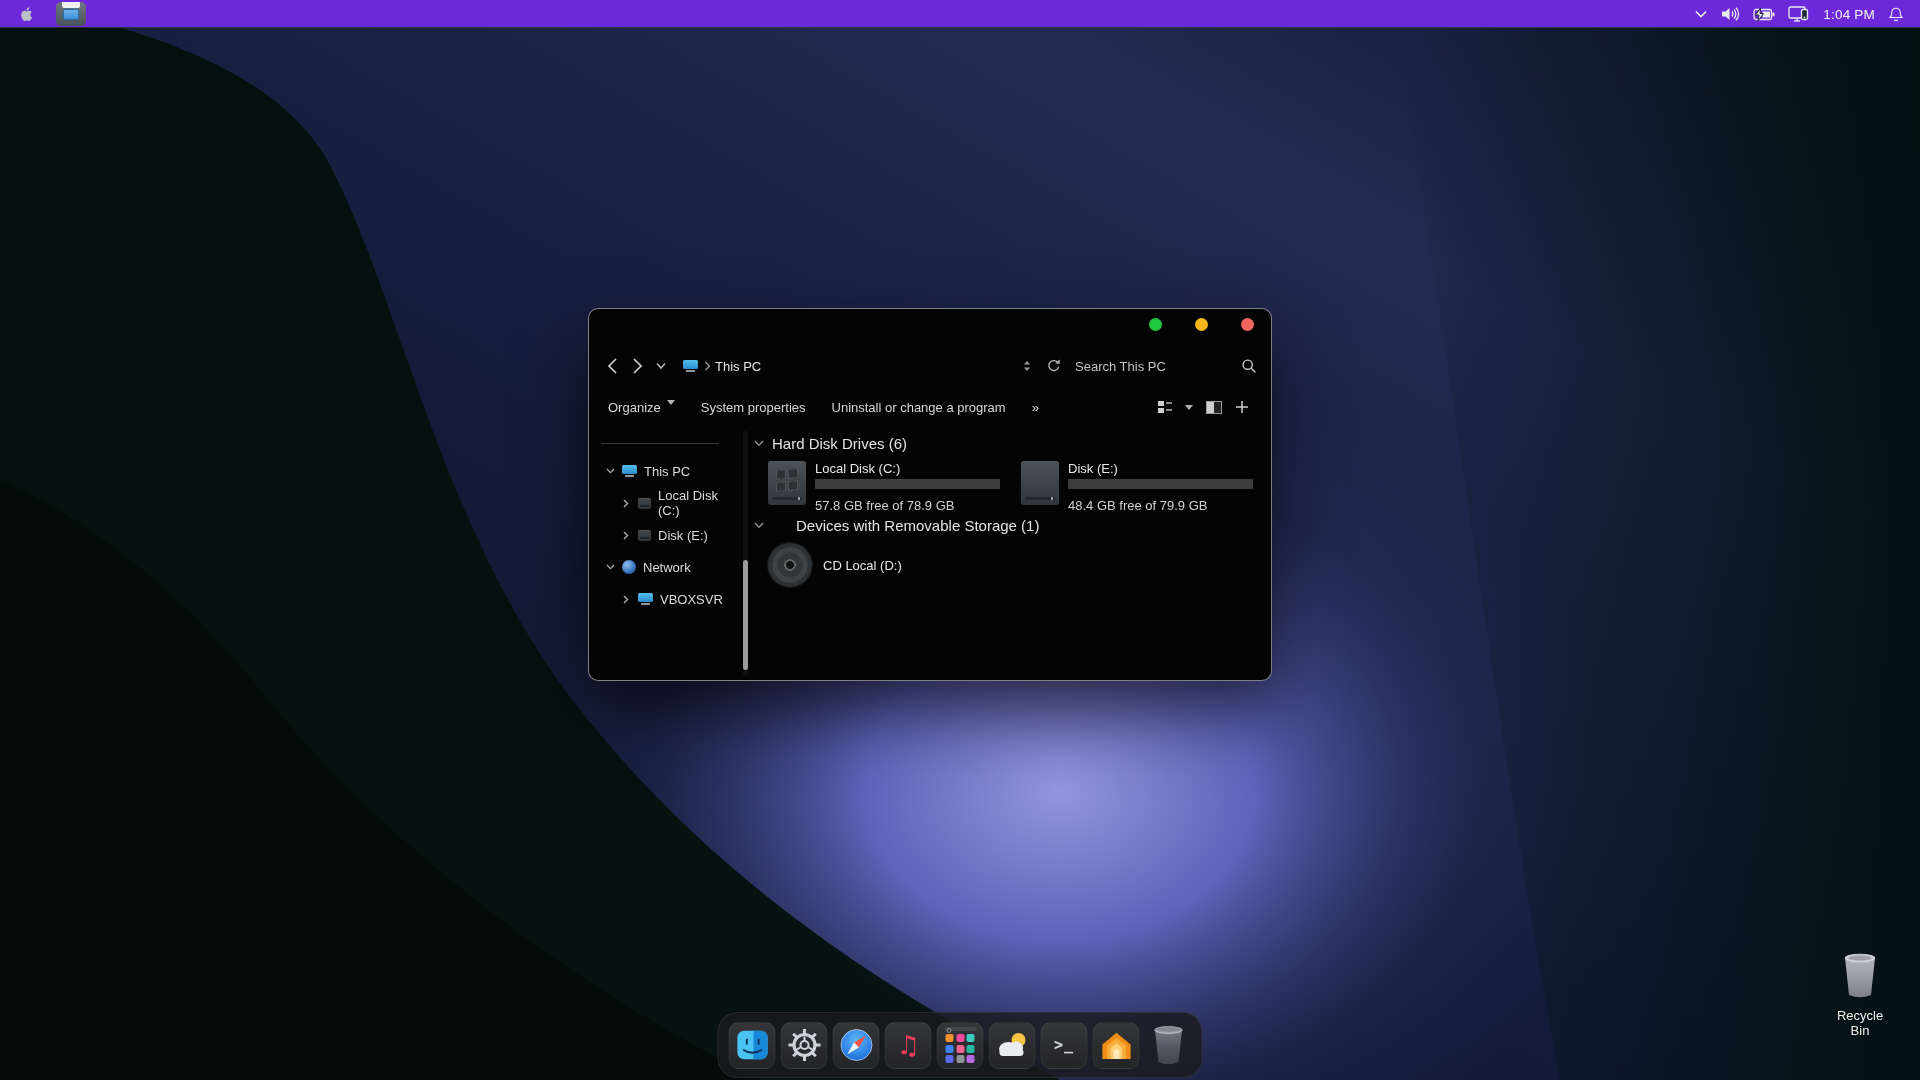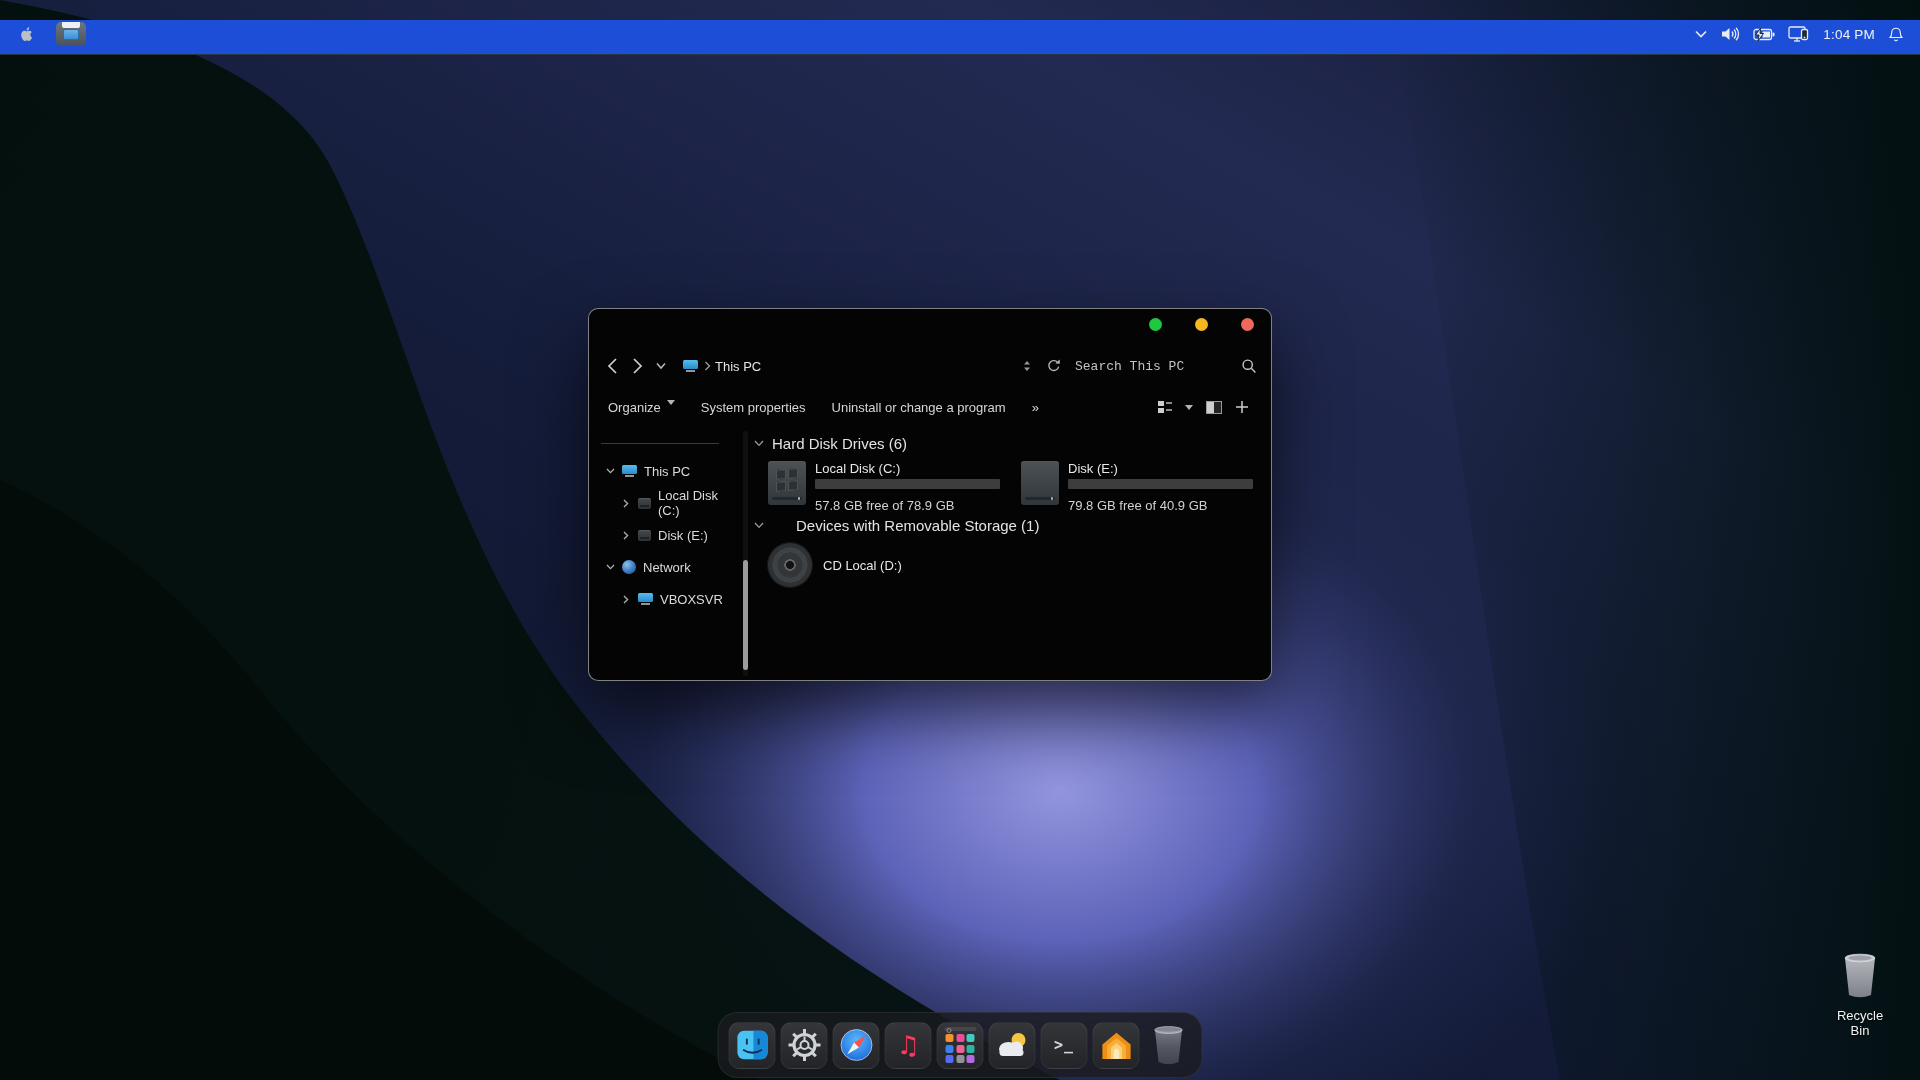--- a/index.html
+++ b/index.html
@@ -3,23 +3,23 @@
 <meta charset="utf-8">
 <style>
   * { margin:0; padding:0; box-sizing:border-box; }
   html,body { width:1920px; height:1080px; overflow:hidden; background:#05100f;
               font-family:"Liberation Sans", sans-serif; }
 
   
   #wallpaper { position:absolute; inset:0; z-index:0; }
 
   
-  #menubar { position:absolute; left:0; top:0; width:1920px; height:35px;
-             background:#1d4ed8; border-bottom:1px solid #2b3641; z-index:50;
-             display:flex; align-items:center;margin-top:20px; }
+  #menubar { position:absolute; left:0; top:0; width:1920px; height:28px;
+             background:#6d28d9; border-bottom:1px solid #2b3641; z-index:50;
+             display:flex; align-items:center; }
   #apple-logo { position:absolute; left:18px; top:5px; width:18px; height:18px; }
   #app-tile { position:absolute; left:56px; top:2px; width:30px; height:24px; border-radius:5px;
               background:linear-gradient(180deg,#6d7680,#49525b); overflow:hidden; }
   #app-tile .sheet { position:absolute; left:6px; top:0; width:18px; height:6px; background:#eef1f3;
                      border-radius:0 0 2px 2px; }
   #app-tile .folder { position:absolute; left:7px; top:7px; width:16px; height:11px; border-radius:2px;
                       background:linear-gradient(180deg,#6cb4ec,#3c8fd6); border:1px solid #2a6ea8; }
   #tray { position:absolute; right:16px; top:0; height:28px; display:flex; align-items:center; gap:13px; }
   #tray svg { display:block; }
   #clock { color:#eef2f5; font-size:13.5px; letter-spacing:.2px; }
@@ -34,21 +34,21 @@
   #tl-red    { right:17px;  background:#f0685c; }
 
   #navrow { position:absolute; left:0; top:40px; width:100%; height:34px;
             display:flex; align-items:center; padding-left:12px; color:#dedede; }
   .navbtn { width:24px; height:24px; display:flex; align-items:center; justify-content:center; }
   #nav-loc-icon { margin-left:10px; }
   #crumb-sep { margin:0 4px 0 6px; }
   #nav-location { font-size:13px; color:#e4e4e4; }
   #nav-right { position:absolute; right:14px; top:40px; height:34px; display:flex; align-items:center; gap:14px; }
   #search-box { width:152px; background:transparent; border:none; outline:none; color:#cfcfcf;
-                font-size:13px; font-family:Liberation Mono, monospace; }
+                font-size:13px; font-family:Liberation Sans, sans-serif; }
   #search-box::placeholder { color:#c4c4c4; opacity:1; }
 
   #toolbar { position:absolute; left:0; top:84px; width:100%; height:28px;
              display:flex; align-items:center; padding-left:19px; gap:26px; }
   .tbtn { font-size:13px; color:#d6d6d6; display:flex; align-items:flex-start; gap:6px; background:none; border:none;
           font-family:"Liberation Sans",sans-serif; }
   .caret { width:0; height:0; border-left:4px solid transparent; border-right:4px solid transparent;
            border-top:5px solid #b5b5b5; display:inline-block; }
   #toolbar-right { position:absolute; right:22px; top:84px; height:28px; display:flex; align-items:center; gap:13px; }
   .viewgrid { position:relative; width:14px; height:13px; }
@@ -368,21 +368,21 @@
           </div>
         </div>
         <div class="drive-item">
           <div class="drive-icon">
             <span class="groove"></span>
               <span class="led"></span>
           </div>
           <div class="drive-text">
             <span class="drive-name">Disk (E:)</span>
             <span class="bar"><span class="bar-fill" style="width: 0.5%;"></span></span>
-            <span class="drive-detail">79.8 GB free of 40.9 GB</span>
+            <span class="drive-detail">48.4 GB free of 79.9 GB</span>
           </div>
         </div>
       </div>
 
       <div id="group2" class="group-header">
         <svg width="10" height="7" viewBox="0 0 10 7">
           <polyline points="1,1 5,5.4 9,1" fill="none" stroke="#9a9a9a" stroke-width="1.3"></polyline>
         </svg>
         <span>Devices with Removable Storage (1)</span>
       </div>

